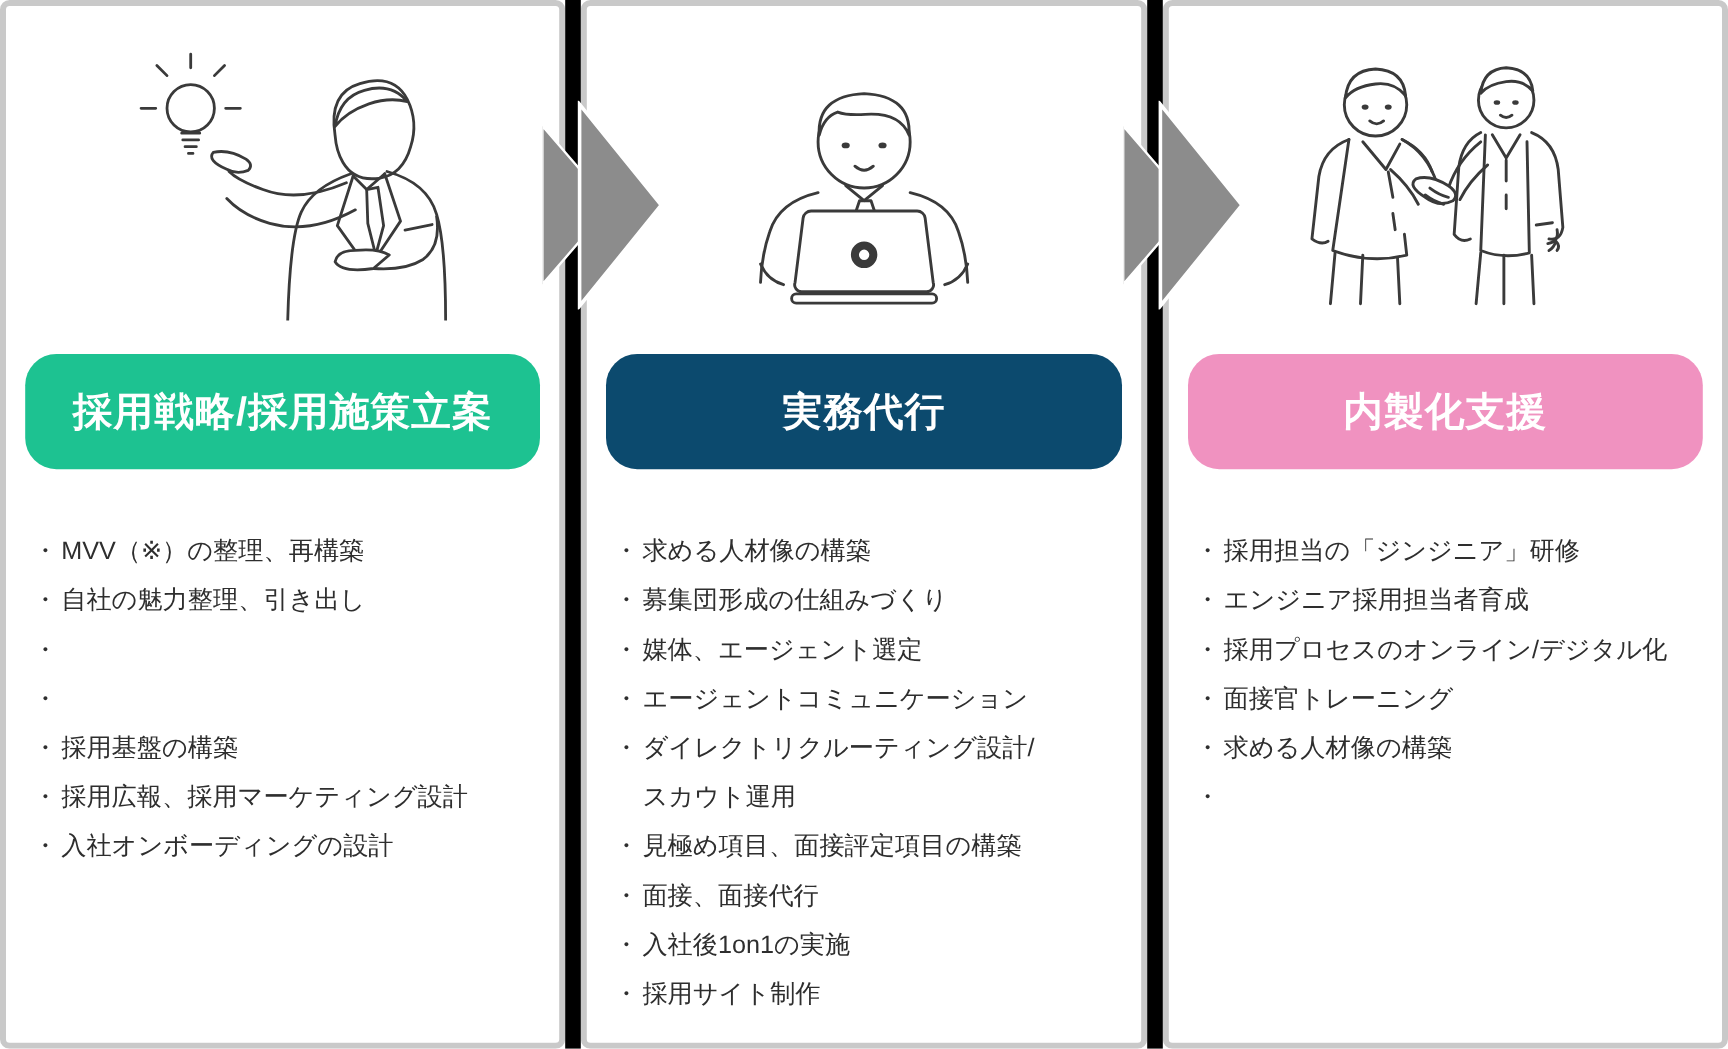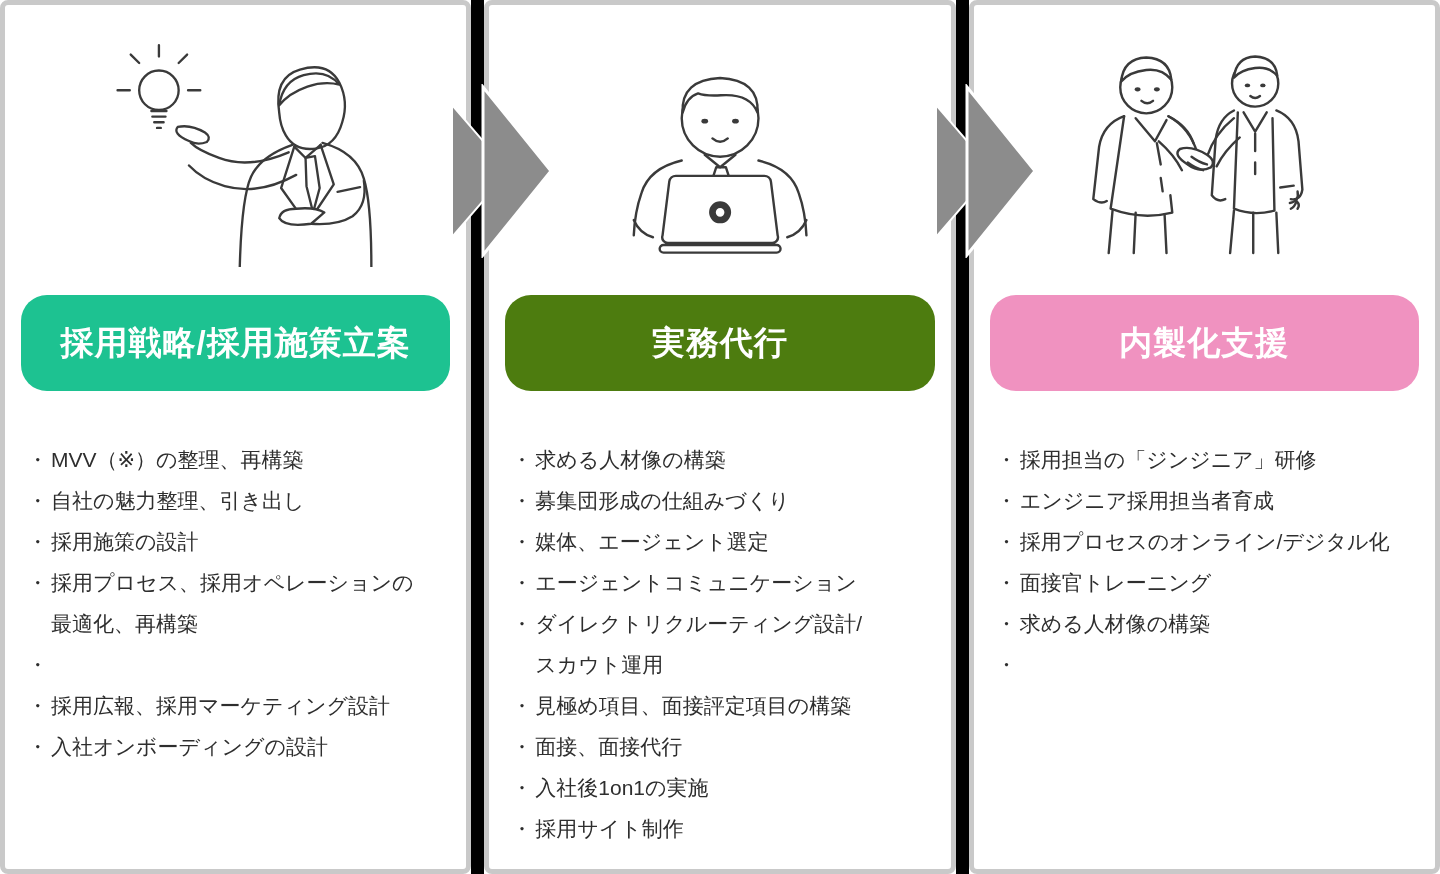--- a/index.html
+++ b/index.html
@@ -64,31 +64,29 @@
           <span class="item-text">MVV（※）の整理、再構築</span>
         </li>
 
         <li class="item">
           <span class="bullet">・</span>
           <span class="item-text">自社の魅力整理、引き出し</span>
         </li>
 
         <li class="item">
           <span class="bullet">・</span>
-          <span class="item-text">採用施策の設計</span>
-        </li>
-
-        <li class="item">
-          <span class="bullet">・</span>
-          <span class="item-text">採用プロセス、採用オペレーションの
-最適化、再構築</span>
-        </li>
-
-        <li class="item">
-          <span class="bullet">・</span>
+        </li>
+
+        <li class="item">
+          <span class="bullet">・</span>
+        </li>
+
+        <li class="item">
+          <span class="bullet">・</span>
+          <span class="item-text">採用基盤の構築</span>
         </li>
 
         <li class="item">
           <span class="bullet">・</span>
           <span class="item-text">採用広報、採用マーケティング設計</span>
         </li>
 
         <li class="item">
           <span class="bullet">・</span>
           <span class="item-text">入社オンボーディングの設計</span>
@@ -109,21 +107,21 @@
           <path d="M80,134 q-34,8 -42,34 q-7,20 -8,44"></path>
           <path d="M160,134 q34,8 42,34 q7,20 8,44"></path>
           <path d="M30,196 q6,14 20,18 M210,196 q-6,14 -20,18"></path>
           <path d="M116,141 h10 l4,12 l-9,10 l-9,-10 z"></path>
           <path d="M74,150 h92 a7,7 0 0 1 7,6 l7,56 a6,6 0 0 1 -6,8 H66 a6,6 0 0 1 -6,-8 l7,-56 a7,7 0 0 1 7,-6 z" fill="#fff"></path>
           <circle cx="120" cy="188" r="8" stroke-width="7"></circle>
           <rect x="57" y="222" width="126" height="8" rx="4" fill="#fff"></rect>
         </g>
       </svg>
     </div>
-    <div class="pill" style="background: #4d7c0f;">実務代行</div>
+    <div class="pill" style="background: #0c4a6e;">実務代行</div>
     <ul class="items">
 
         <li class="item">
           <span class="bullet">・</span>
           <span class="item-text">求める人材像の構築</span>
         </li>
 
         <li class="item">
           <span class="bullet">・</span>
           <span class="item-text">募集団形成の仕組みづくり</span>

